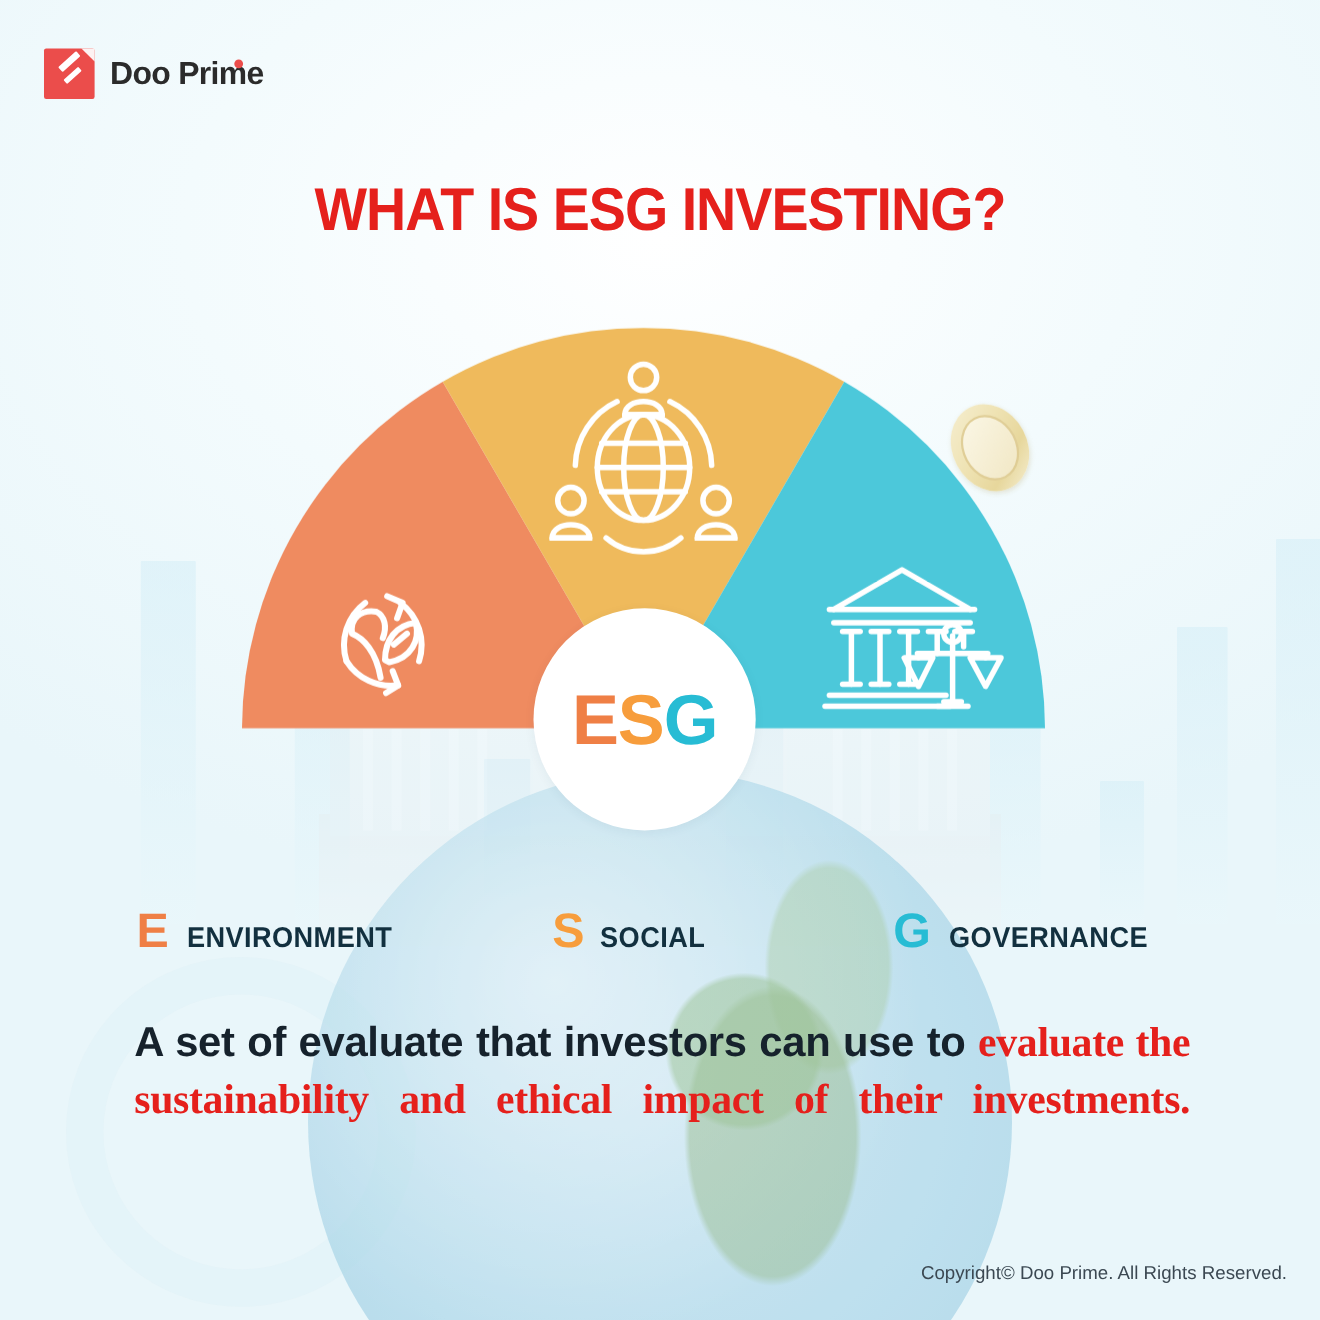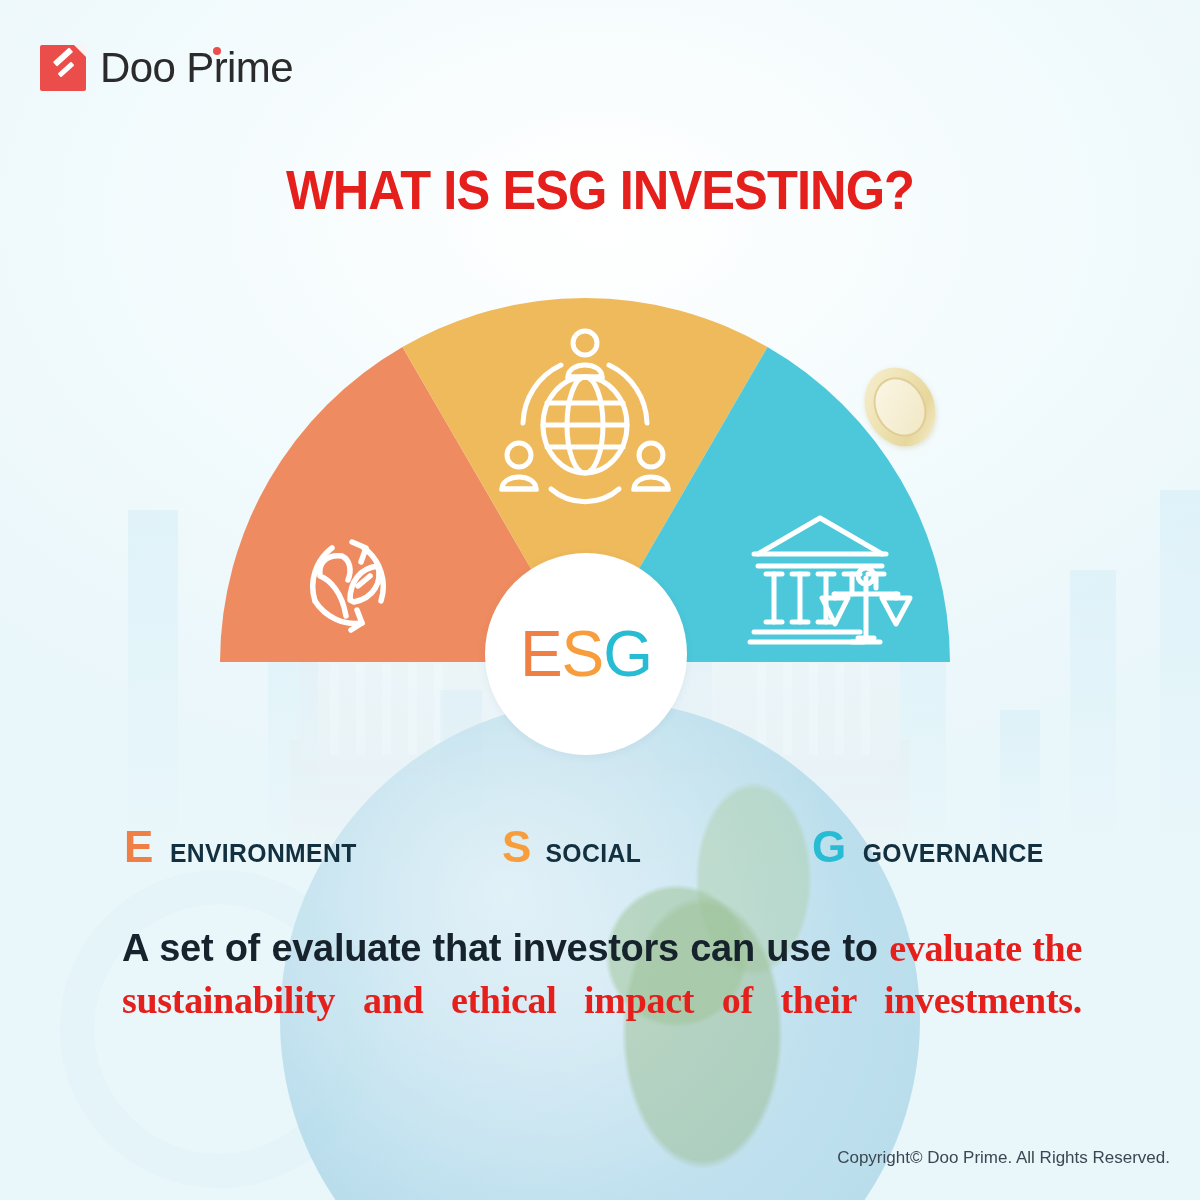--- a/index.html
+++ b/index.html
@@ -63,39 +63,39 @@
     border:2px solid rgba(220,200,140,.85);
     background:linear-gradient(145deg,#fbf7e6,#f1e7c4);
   }
 
   
   .logo{position:absolute;left:40px;top:44px;display:flex;align-items:center;gap:14px;}
   .logo-mark{width:46px;height:46px;background:#eb4d4b;position:relative;border-radius:2px;}
   .logo-mark .sl1{position:absolute;left:12px;top:9px;width:22px;height:6px;background:#fff;transform:rotate(-42deg);border-radius:1px;}
   .logo-mark .sl2{position:absolute;left:17px;top:22px;width:18px;height:5px;background:#fff;transform:rotate(-42deg);border-radius:1px;}
   .logo-mark .nick{position:absolute;right:0;top:0;width:0;height:0;border-top:12px solid #fdf2f2;border-left:12px solid transparent;}
-  .logo-text{font-size:42px;font-weight:normal;color:#2b2b2b;letter-spacing:-.6px;position:relative;}
+  .logo-text{font-size:29px;font-weight:bold;color:#2b2b2b;letter-spacing:-.6px;position:relative;}
   .logo-text .dot{position:absolute;width:8px;height:8px;border-radius:50%;background:#eb4d4b;left:113px;top:3px;}
 
   .title{
     position:absolute;left:0;right:0;top:158px;text-align:center;
     color:#e5201c;font-weight:bold;font-size:55px;letter-spacing:-1px;
     font-family:"Liberation Sans Narrow","Liberation Sans",sans-serif;
     transform:scaleX(.92);
   }
 
   
   .wheel{position:absolute;left:220px;top:297px;width:730px;height:365px;}
   .wheel svg{display:block;}
   .center-circle{
     position:absolute;left:485px;top:553px;width:202px;height:202px;border-radius:50%;
     background:#fff;display:flex;align-items:center;justify-content:center;
     box-shadow:0 2px 10px rgba(40,70,90,.06);
   }
-  .esg-word{font-size:64px;font-weight:normal;letter-spacing:-1px;line-height:1;}
+  .esg-word{font-size:64px;font-weight:bold;letter-spacing:-1px;line-height:1;}
 
   
   .legend{position:absolute;left:124px;top:825px;width:960px;display:flex;align-items:center;}
   .leg{display:flex;align-items:baseline;}
   .leg .big{font-size:44px;font-weight:bold;line-height:1;margin-right:12px;
     font-family:"Liberation Sans Narrow","Liberation Sans",sans-serif;}
   .leg .lbl{font-size:26px;font-weight:bold;color:#12303f;letter-spacing:.4px;
     font-family:"Liberation Sans Narrow","Liberation Sans",sans-serif;transform:scaleX(.95);}
   .leg.env{width:378px;}
   .leg.soc{width:310px;}

